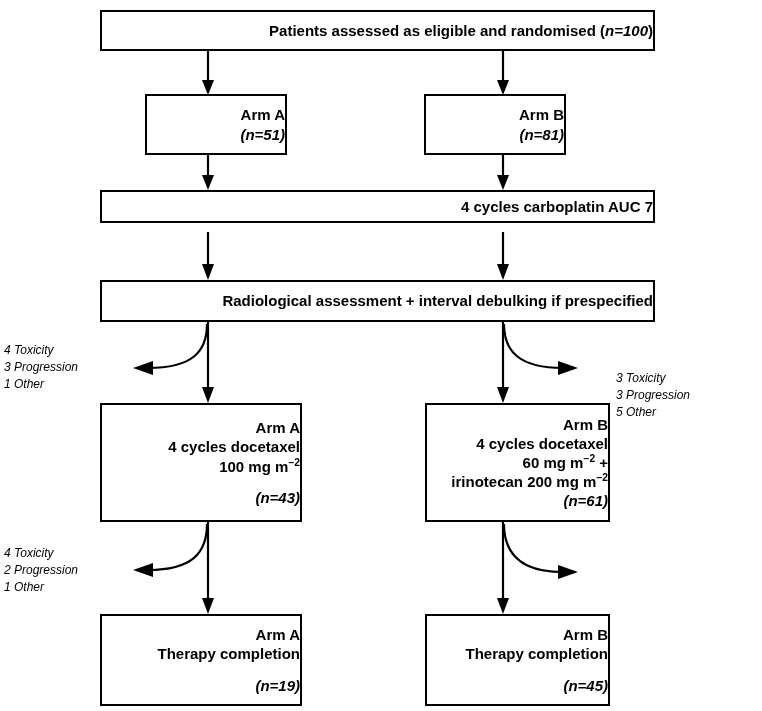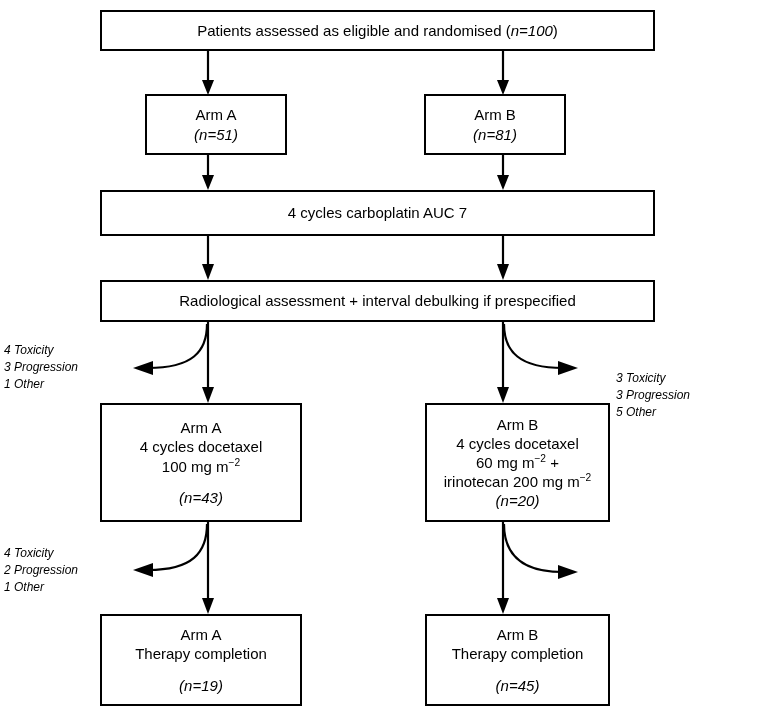--- a/index.html
+++ b/index.html
@@ -15,27 +15,28 @@
     font-family: "Liberation Sans", sans-serif;
     overflow: hidden;
   }
   .box {
     position: absolute;
     box-sizing: border-box;
     border: 2px solid #000000;
     background: #ffffff;
     display: flex;
     flex-direction: column;
-    align-items: center;
+    align-items: flex-end;
     justify-content: center;
     text-align: center;
     font-size: 15px;
     color: #000000;
     line-height: 1.28;
     z-index: 2;
+    font-weight: bold;
   }
   .box .ln { display: block; white-space: nowrap; }
   .box .n  { font-style: italic; }
   .box .gap { height: 12px; }
   sup { font-size: 0.68em; vertical-align: super; line-height: 0; }
 
   .note {
     position: absolute;
     font-style: italic;
     font-size: 12px;
@@ -141,42 +142,42 @@
   <div class="box" style="left:145px; top:94px; width:142px; height:61px;">
     <span class="ln">Arm A</span>
     <span class="ln n">(n=51)</span>
   </div>
 
   <div class="box" style="left:424px; top:94px; width:142px; height:61px;">
     <span class="ln">Arm B</span>
     <span class="ln n">(n=81)</span>
   </div>
 
-  <div class="box" style="left:100px; top:190px; width:555px; height:46px;">
+  <div class="box" style="left:100px; top:190px; width:555px; height:33px;">
     <span class="ln">4 cycles carboplatin AUC 7</span>
   </div>
 
   <div class="box" style="left:100px; top:280px; width:555px; height:42px;">
     <span class="ln">Radiological assessment + interval debulking if prespecified</span>
   </div>
 
   <div class="box" style="left:100px; top:403px; width:202px; height:119px;">
     <span class="ln">Arm A</span>
     <span class="ln">4 cycles docetaxel</span>
     <span class="ln"><span>100 mg m</span><sup>−2</sup></span>
     <span class="gap"></span>
     <span class="ln n">(n=43)</span>
   </div>
 
   <div class="box" style="left:425px; top:403px; width:185px; height:119px;">
     <span class="ln">Arm B</span>
     <span class="ln">4 cycles docetaxel</span>
     <span class="ln"><span>60 mg m</span><sup>−2</sup><span> +</span></span>
     <span class="ln"><span>irinotecan 200 mg m</span><sup>−2</sup></span>
-    <span class="ln n">(n=20)</span>
+    <span class="ln n">(n=61)</span>
   </div>
 
   <div class="box" style="left:100px; top:614px; width:202px; height:92px;">
     <span class="ln">Arm A</span>
     <span class="ln">Therapy completion</span>
     <span class="gap"></span>
     <span class="ln n">(n=19)</span>
   </div>
 
   <div class="box" style="left:425px; top:614px; width:185px; height:92px;">

